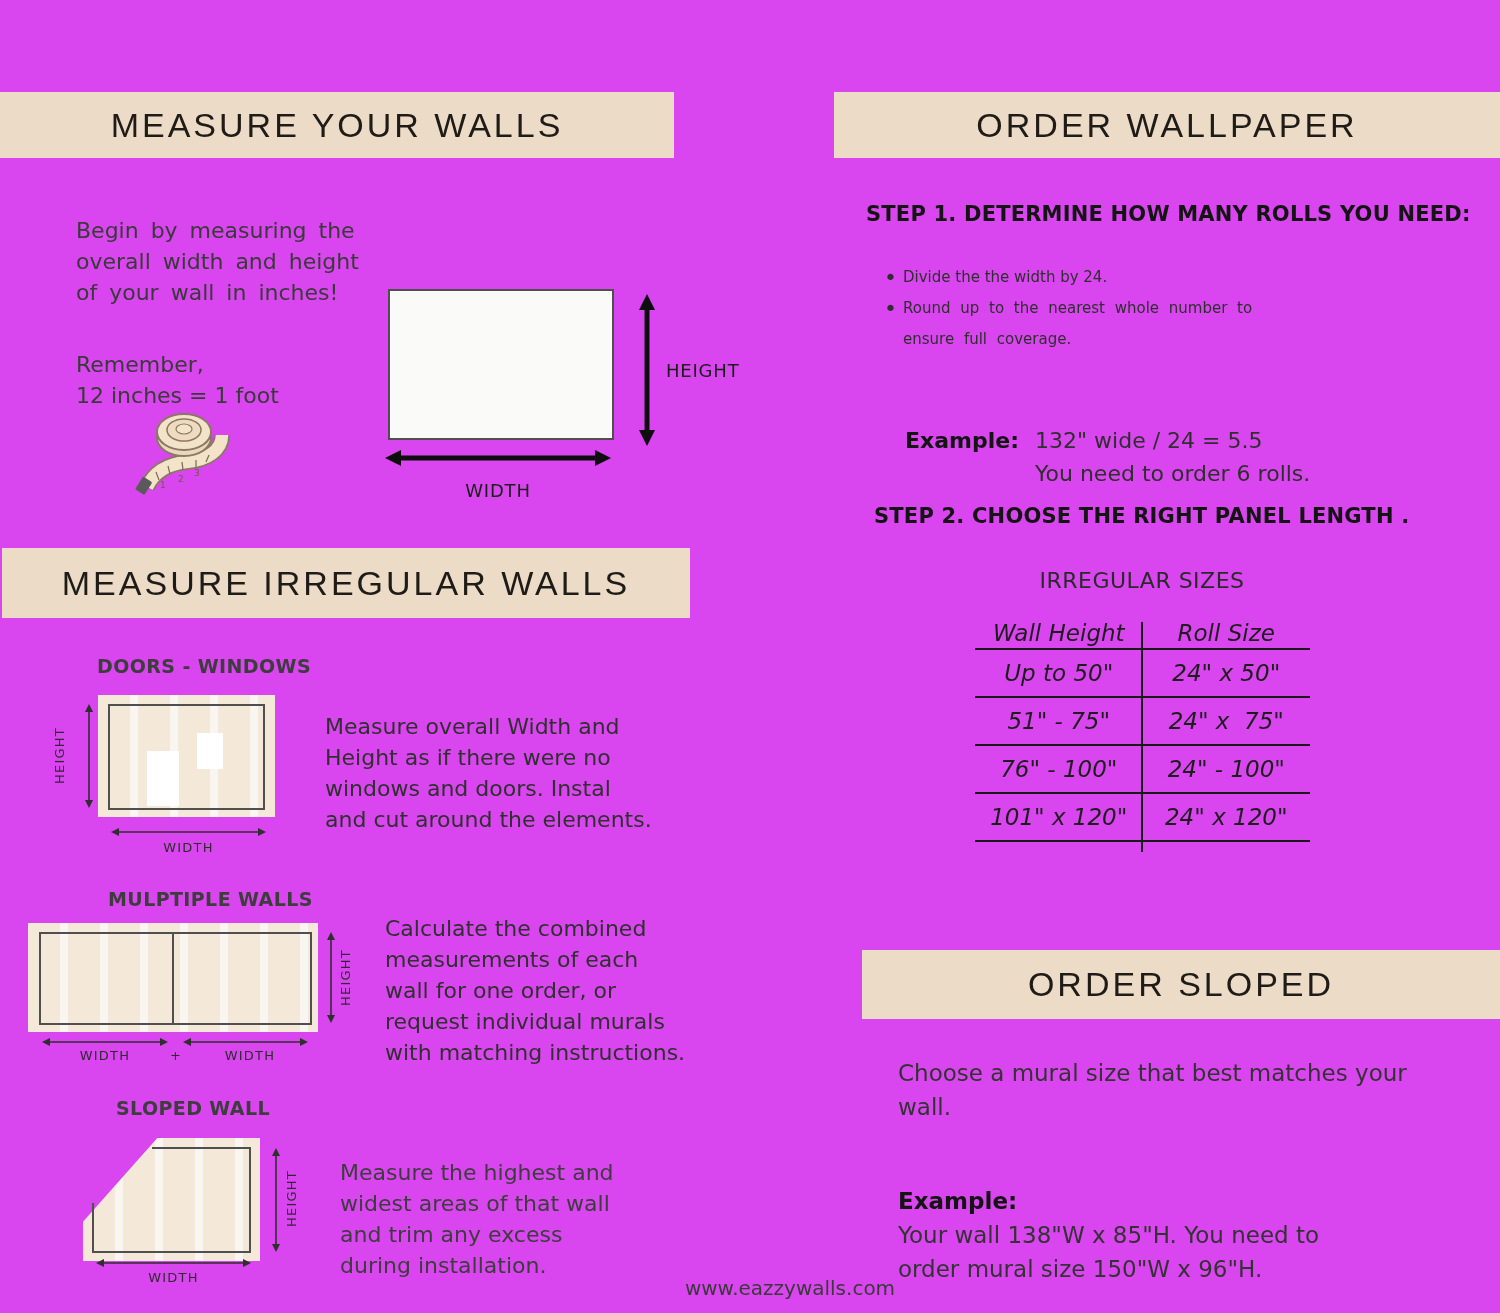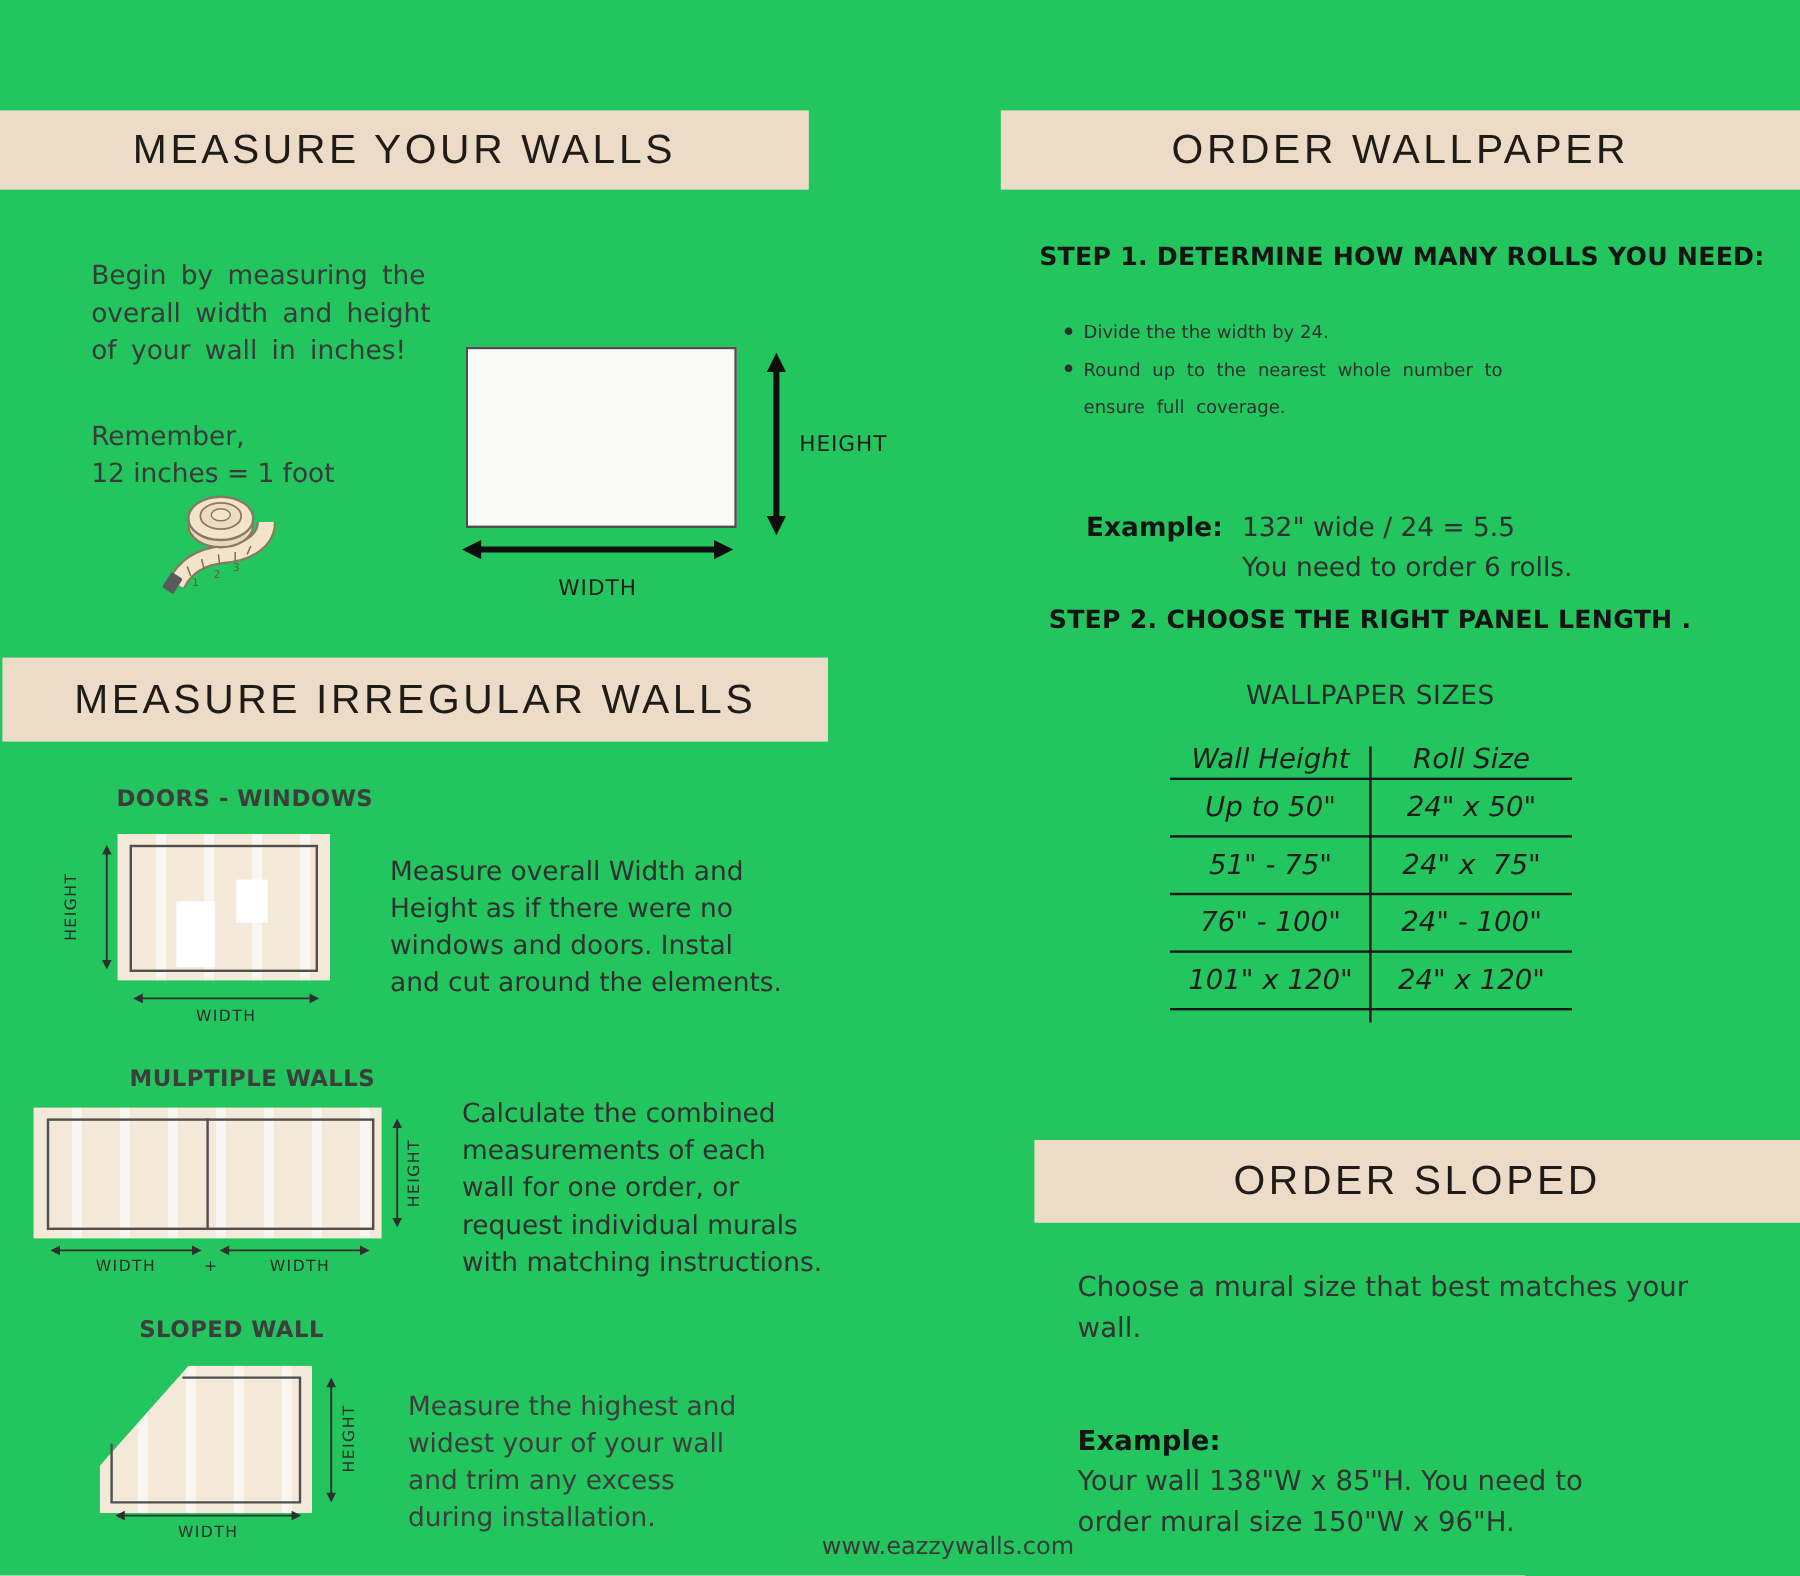--- a/index.html
+++ b/index.html
@@ -1,18 +1,18 @@
 <!DOCTYPE html>
 <html><head>
 <meta charset="utf-8">
 <style>
   html,body{margin:0;padding:0;background:#e9e8e6;}
   .canvas{
     position:relative;width:1500px;height:1313px;margin:0 auto;
-    background:#22c55e;overflow:hidden;
+    background:#d946ef;overflow:hidden;
     font-family:"DejaVu Sans","Liberation Sans",sans-serif;color:#3a3a3a;
   }
   .abs{position:absolute;}
   .band{
     position:absolute;background:#ecdcc7;display:flex;align-items:center;justify-content:center;
     font-family:"Liberation Sans",sans-serif;font-size:34px;font-weight:400;
     letter-spacing:3px;color:#1f1b17;white-space:nowrap;
   }
   .body-txt{position:absolute;font-size:22px;line-height:31px;color:#3a3a3a;white-space:pre-line;margin-top:17px;}
   .mural-txt{position:absolute;font-size:23px;line-height:34px;color:#333;white-space:pre-line;}
@@ -200,21 +200,21 @@
   <div class="abs thin-arrow" style="left:96px;top:1257px;">
     <svg width="155" height="12" viewBox="0 0 155 12">
       <line x1="5" y1="6" x2="150" y2="6"></line>
       <polygon points="0,6 8,2 8,10"></polygon>
       <polygon points="155,6 147,2 147,10"></polygon>
     </svg>
   </div>
   <div class="dim-label-sm" style="left:96px;top:1270px;width:155px;">WIDTH</div>
 
   <div class="body-txt" style="left:340px;top:1140px;width:310px;color:#3d3d3d;">Measure the highest and
-widest your of your wall
+widest areas of that wall
 and trim any excess
 during installation.</div>
 
   <div class="footer-url" style="left:640px;top:1276px;width:300px;">www.eazzywalls.com</div>
 
   <div class="band" style="left:834px;top:92px;width:666px;height:66px;">
     <span>ORDER WALLPAPER</span>
   </div>
 
   <div class="bold-head" style="left:866px;top:202px;">STEP 1. DETERMINE HOW MANY ROLLS YOU NEED:</div>
@@ -232,21 +232,21 @@
   </div>
 
   <div class="ex-row" style="left:905px;top:424px;">
     <span class="ex-label">Example:</span>
     <span class="ex-text">132" wide / 24 = 5.5
 You need to order 6 rolls.</span>
   </div>
 
   <div class="bold-head" style="left:874px;top:504px;">STEP 2. CHOOSE THE RIGHT PANEL LENGTH .</div>
 
-  <div class="abs" style="left:992px;top:568px;width:300px;text-align:center;font-size:22px;letter-spacing:.5px;color:#2a2a2a;">WALLPAPER SIZES</div>
+  <div class="abs" style="left:992px;top:568px;width:300px;text-align:center;font-size:22px;letter-spacing:.5px;color:#2a2a2a;">IRREGULAR SIZES</div>
 
   <div class="sz-table">
     <div class="tvline"></div>
     <div class="trow thead">
       <div class="tcell">Wall Height</div>
       <div class="tcell">Roll Size</div>
     </div>
     <div class="trow">
       <div class="tcell">Up to 50"</div>
       <div class="tcell">24" x 50"</div>

